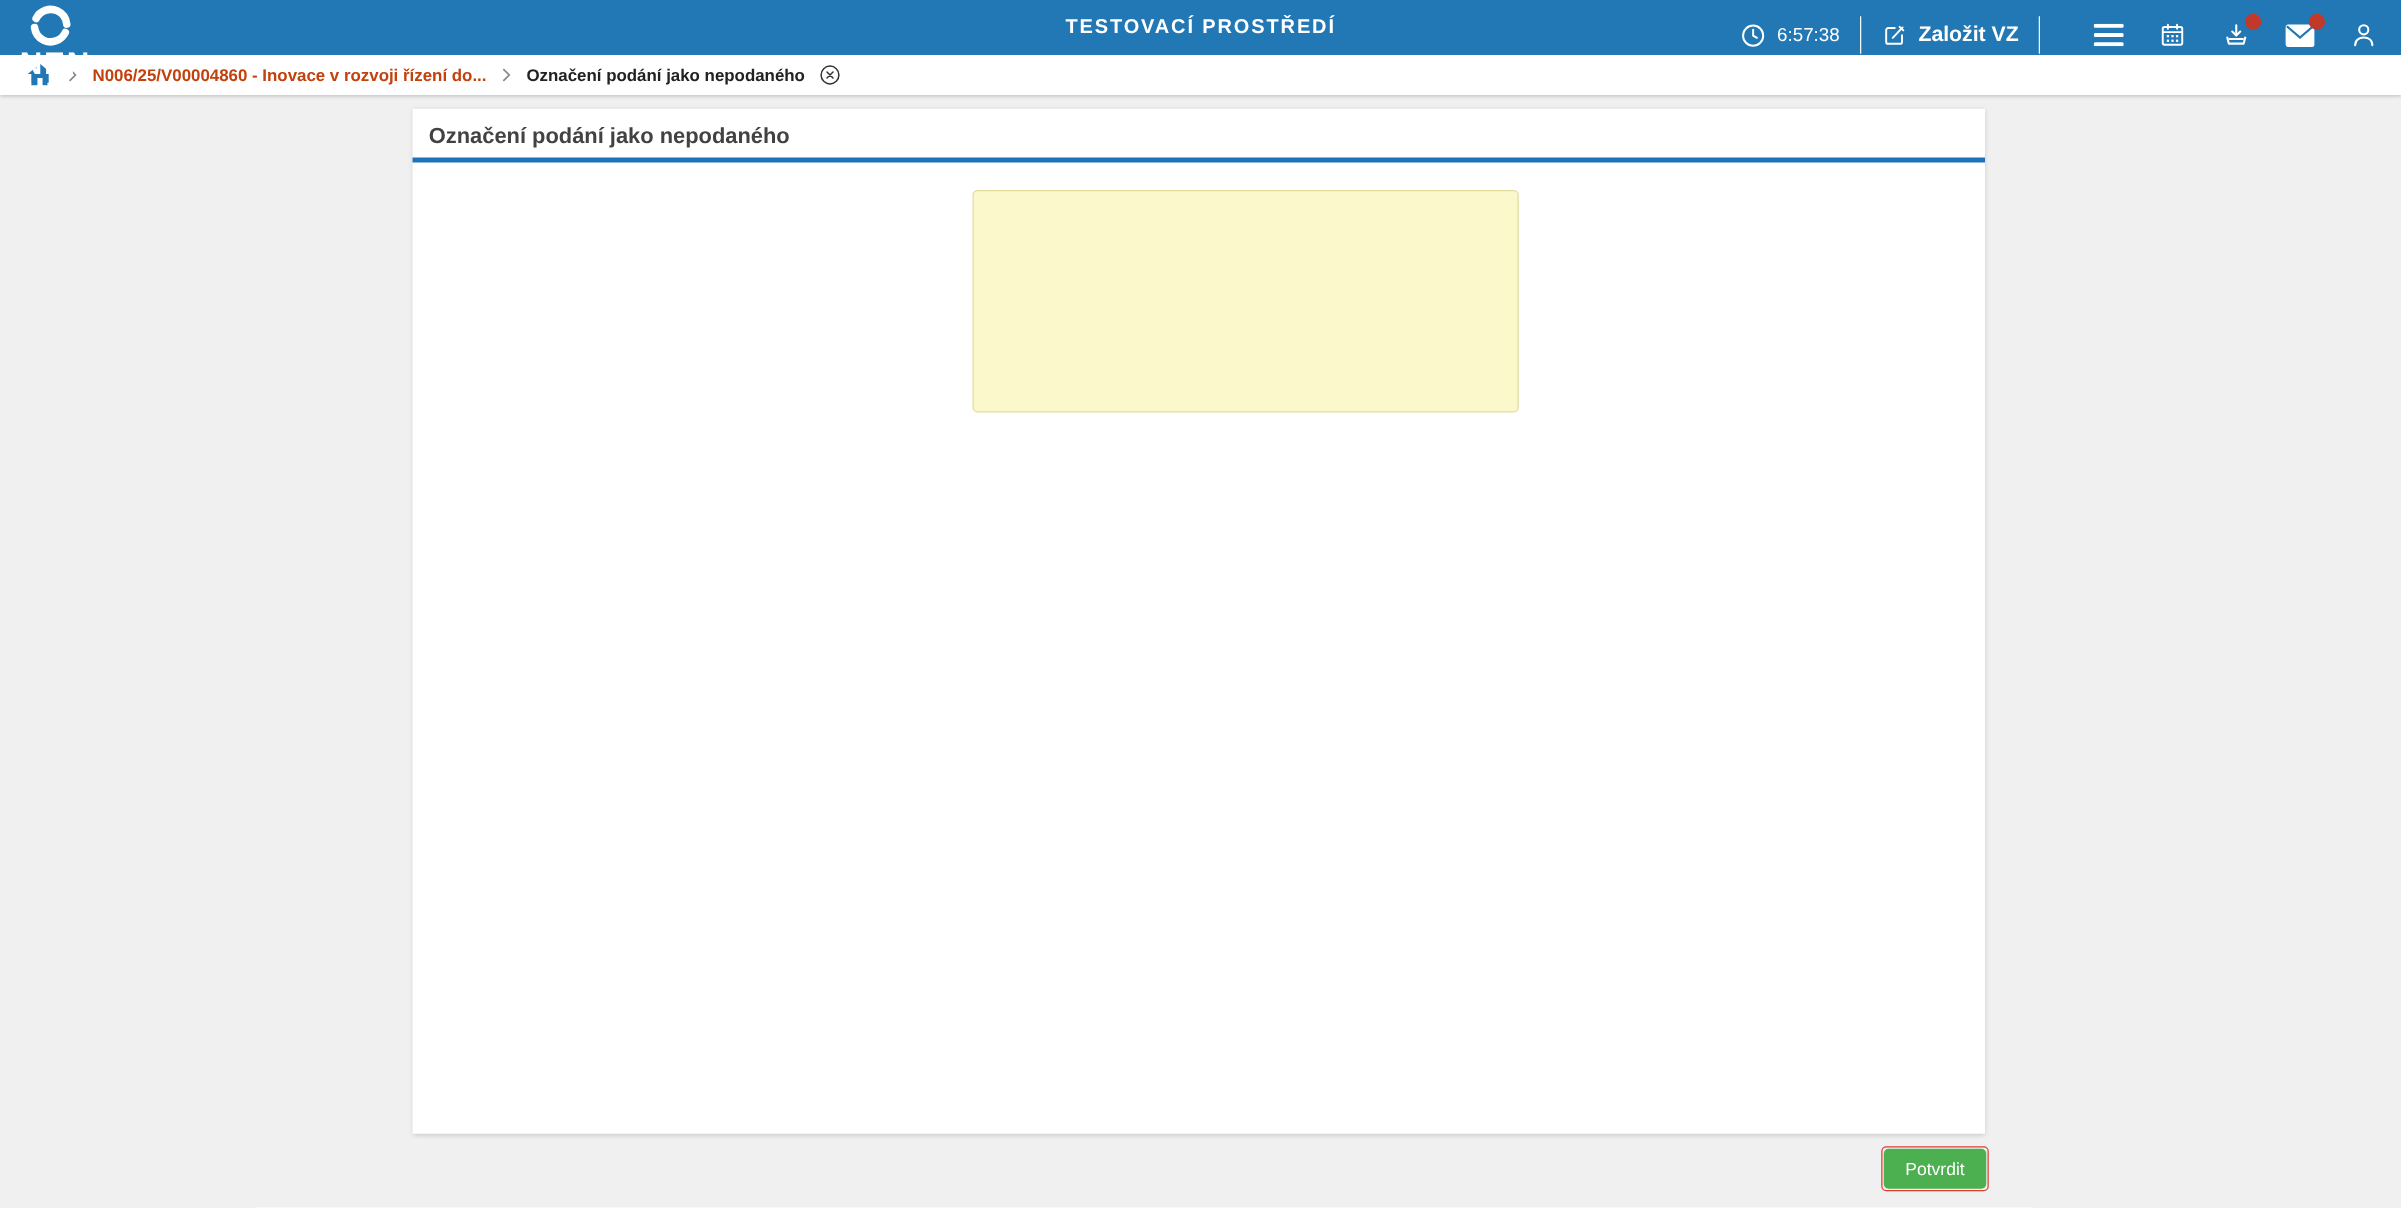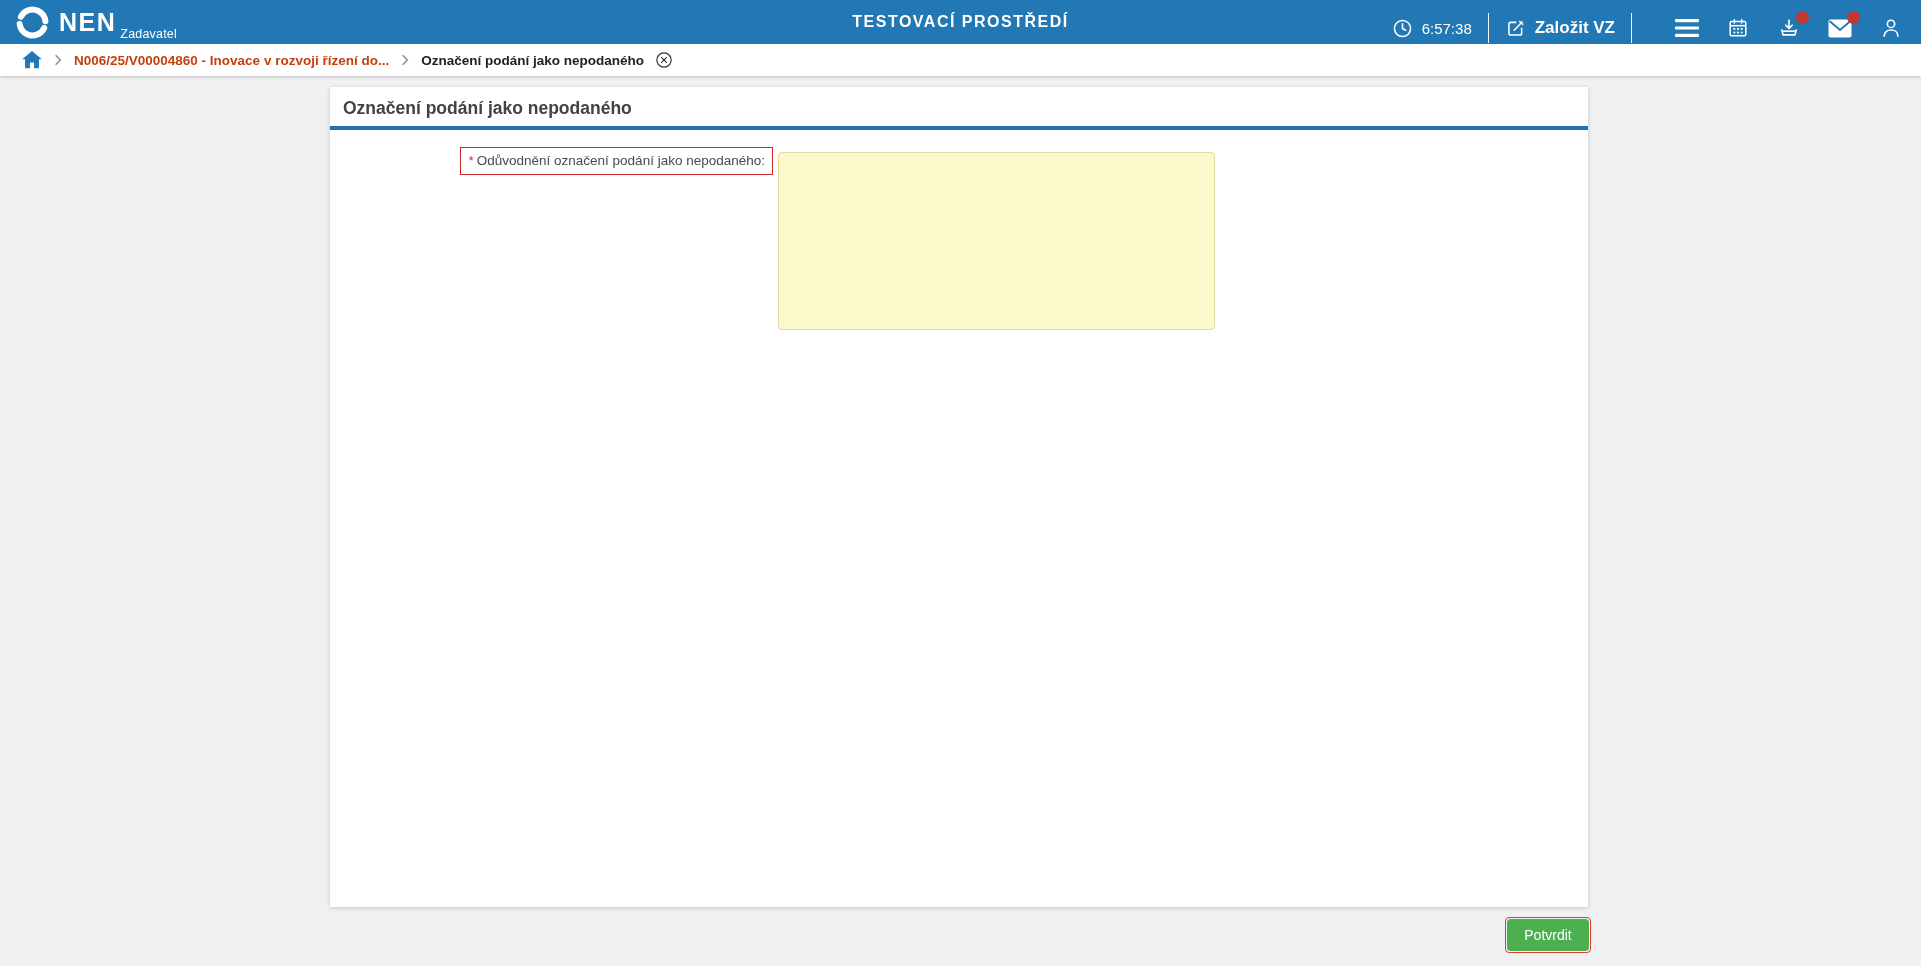--- a/index.html
+++ b/index.html
@@ -12,21 +12,21 @@
   }
   .page { position:absolute; inset:0; width:1921px; height:966px; }
 
   
   .header {
     position:absolute; left:0; top:0; width:1921px; height:44px;
     background:#2278b5; color:#fff; z-index:30;
   }
   .logo-group {
     position:absolute; left:14px; top:2px; height:40px;
-    display:flex; align-items:center; cursor:pointer;
+    display:flex; align-items:center; cursor:pointer;flex-direction:column;
   }
   .logo-swirl { width:37px; height:37px; margin-right:8px; }
   .brand-text { font-size:25px; font-weight:bold; letter-spacing:1.5px; line-height:1; }
   .brand-sub { font-size:12.5px; font-weight:normal; letter-spacing:0.2px; align-self:flex-end; margin:0 0 1px 4px; }
 
   .env-title {
     position:absolute; left:50%; top:0; transform:translateX(-50%);
     height:44px; line-height:44px; font-size:16px; font-weight:bold;
     letter-spacing:1.5px; white-space:nowrap;
   }
@@ -218,23 +218,20 @@
         <path d="M8.8 8.8 L15.2 15.2 M15.2 8.8 L8.8 15.2" stroke-linecap="round"></path>
       </svg>
     </span>
   </div>
 
   <div class="panel">
     <div class="panel-title-row">
       <div class="panel-title">Označení podání jako nepodaného</div>
     </div>
 
-    <div class="label-box">
-      <span class="req-star">*</span><span>Odůvodnění označení podání jako nepodaného:</span>
-    </div>
 
     <textarea class="reason-textarea" spellcheck="false" placeholder="" style=""></textarea>
   </div>
 
   <div class="confirm-wrap">
     <button class="confirm-btn">Potvrdit</button>
   </div>
 
 </div>
 

